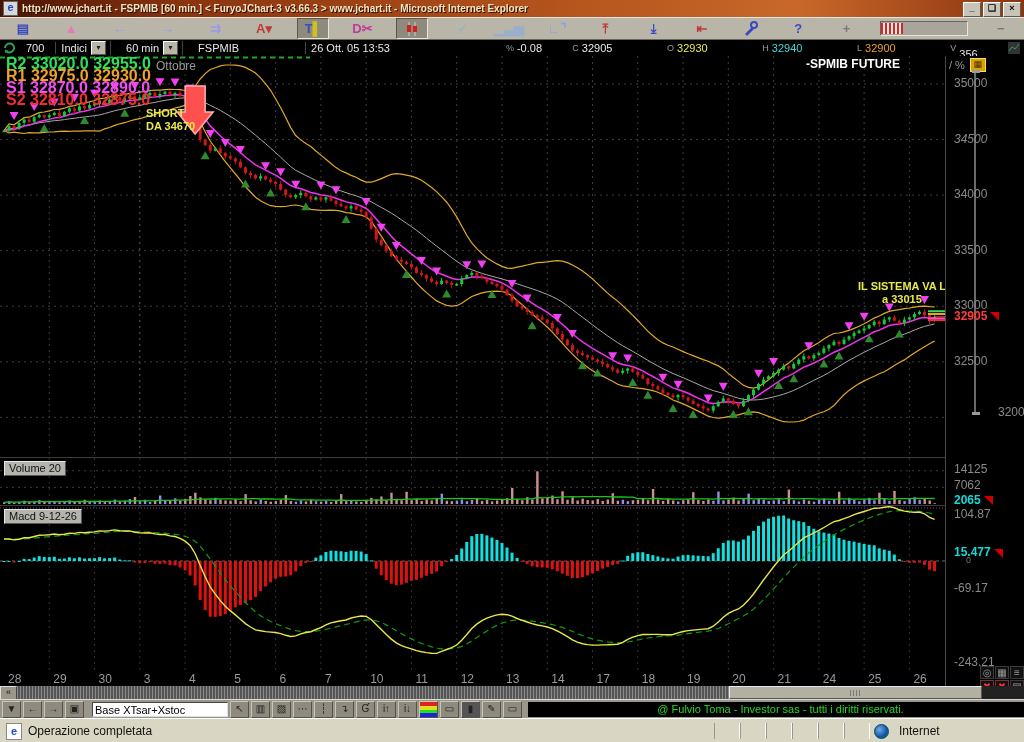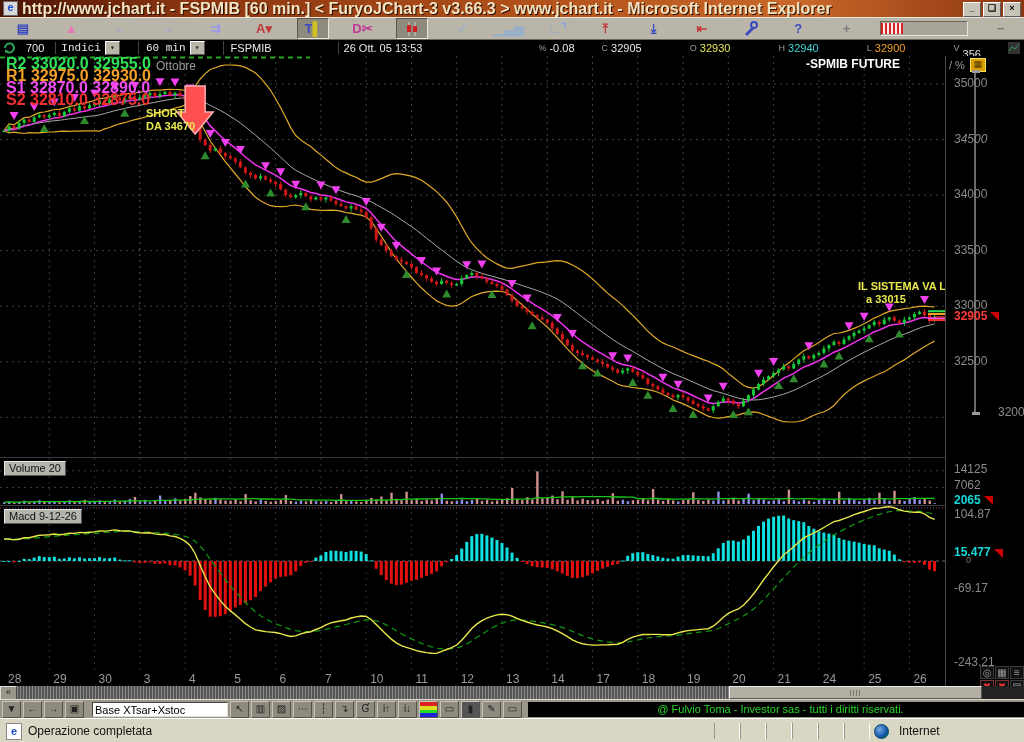--- a/index.html
+++ b/index.html
@@ -1,21 +1,21 @@
 <!DOCTYPE html>
 <html><head>
 <meta charset="utf-8">
 <style>
   html,body{margin:0;padding:0;background:#3a3a3a;}
   #win{position:relative;width:1024px;height:742px;background:#000;font-family:"Liberation Sans",sans-serif;overflow:hidden;}
   
   #titlebar{position:absolute;left:0;top:0;width:1024px;height:17px;
     background:linear-gradient(to right,#4a1404,#8a3410 18%,#b5541c 55%,#c9682a 78%,#8a3410);
     display:flex;align-items:center;}
-  #titlebar .tb-text{color:#f4e3c0;font-size:16px;font-weight:bold;white-space:nowrap;margin-left:4px;
+  #titlebar .tb-text{color:#f4e3c0;font-size:10px;font-weight:bold;white-space:nowrap;margin-left:4px;
     text-shadow:1px 1px 0 #2a0d02;}
   .ie-icon{width:13px;height:13px;margin-left:3px;flex:none;background:#d8d8d8;border:1px solid #666;
     color:#1a4ad0;font-size:11px;font-weight:bold;line-height:11px;text-align:center;}
   #winbtns{position:absolute;right:3px;top:2px;display:flex;gap:2px;}
   .winbtn{width:16px;height:13px;background:#c8c4b8;border:1px solid;border-color:#fff #5a5a5a #5a5a5a #fff;
     font-size:9px;line-height:11px;text-align:center;color:#000;font-weight:bold;}
   
   #toolbar{position:absolute;left:0;top:17px;width:1024px;height:23px;background:#b9b5a9;
     border-top:1px solid #e9e5d9;border-bottom:1px solid #6a665a;display:flex;align-items:center;
     justify-content:space-between;padding:0 8px;box-sizing:border-box;}
@@ -23,21 +23,21 @@
   .tbtn.pressed{background:#8e8a7e;border:1px solid;border-color:#5a564a #e9e5d9 #e9e5d9 #5a564a;}
   .tglyph{font-size:13px;line-height:13px;font-weight:bold;}
   #progressbox{width:86px;height:13px;background:#a9a59a;border:1px solid;border-color:#6a665a #e9e5d9 #e9e5d9 #6a665a;
     display:flex;align-items:center;flex:none;}
   #progressbox .stripes{width:22px;height:11px;background:repeating-linear-gradient(90deg,#d22 0 2px,#eee 2px 4px);}
   
   #quotebar{position:absolute;left:0;top:40px;width:1024px;height:16px;background:#000;color:#e8e8e8;
     font-size:11px;display:flex;align-items:center;white-space:nowrap;}
   #quotebar .cell{margin-right:6px;display:flex;align-items:center;}
   #quotebar .dim{color:#9a9a9a;font-size:9px;margin-right:3px;}
-  .combo{display:flex;align-items:center;border-right:1px solid #444;padding-right:18px;margin-right:7px;font-family:Liberation Mono, monospace;}
+  .combo{display:flex;align-items:center;border-right:1px solid #444;padding-right:4px;margin-right:15px;}
   .combo .dd{width:13px;height:12px;background:#b9b5a9;border:1px solid;border-color:#fff #555 #555 #fff;
     color:#222;font-size:8px;line-height:11px;text-align:center;margin-left:4px;}
   .vsep{width:1px;height:12px;background:#444;margin:0 5px;}
   
   #chartwrap{position:absolute;left:0;top:56px;width:1024px;height:630px;background:#000;}
   #mainsvg,#volsvg,#macdsvg{position:absolute;left:0;display:block;background:#000;}
   #mainsvg{top:0;}
   #volsvg{top:401px;border-top:1px solid #3c3c3c;}
   #macdsvg{top:449px;border-top:1px solid #3c3c3c;}
   #gutter{position:absolute;left:945px;top:0;width:79px;height:630px;background:#000;border-left:1px solid #484848;}
@@ -1153,21 +1153,21 @@
         <div style="color: rgb(240, 48, 48);">S2 32810.0  32875.0</div>
       </div>
     <div class="anno" id="monthlbl">Ottobre</div>
     <div class="anno" id="charttitle">-SPMIB FUTURE</div>
     <div class="anno" id="shortlbl">
       <div>SHORT</div>
         <div>DA 34670</div>
     </div>
     <div class="anno" id="valonglbl">
       <div>IL SISTEMA VA LONG</div>
-        <div style="margin-left:8px">a  33015</div>
+        <div style="margin-left:24px">a  33015</div>
     </div>
     <div class="panel-chip" id="volchip">Volume 20</div>
     <div class="panel-chip" id="macdchip">Macd 9-12-26</div>
 
     <div id="xlabels">
         <span style="left: 8px;">28</span>
         <span style="left: 53.27px;">29</span>
         <span style="left: 98.54px;">30</span>
         <span style="left: 143.81px;">3</span>
         <span style="left: 189.08px;">4</span>

